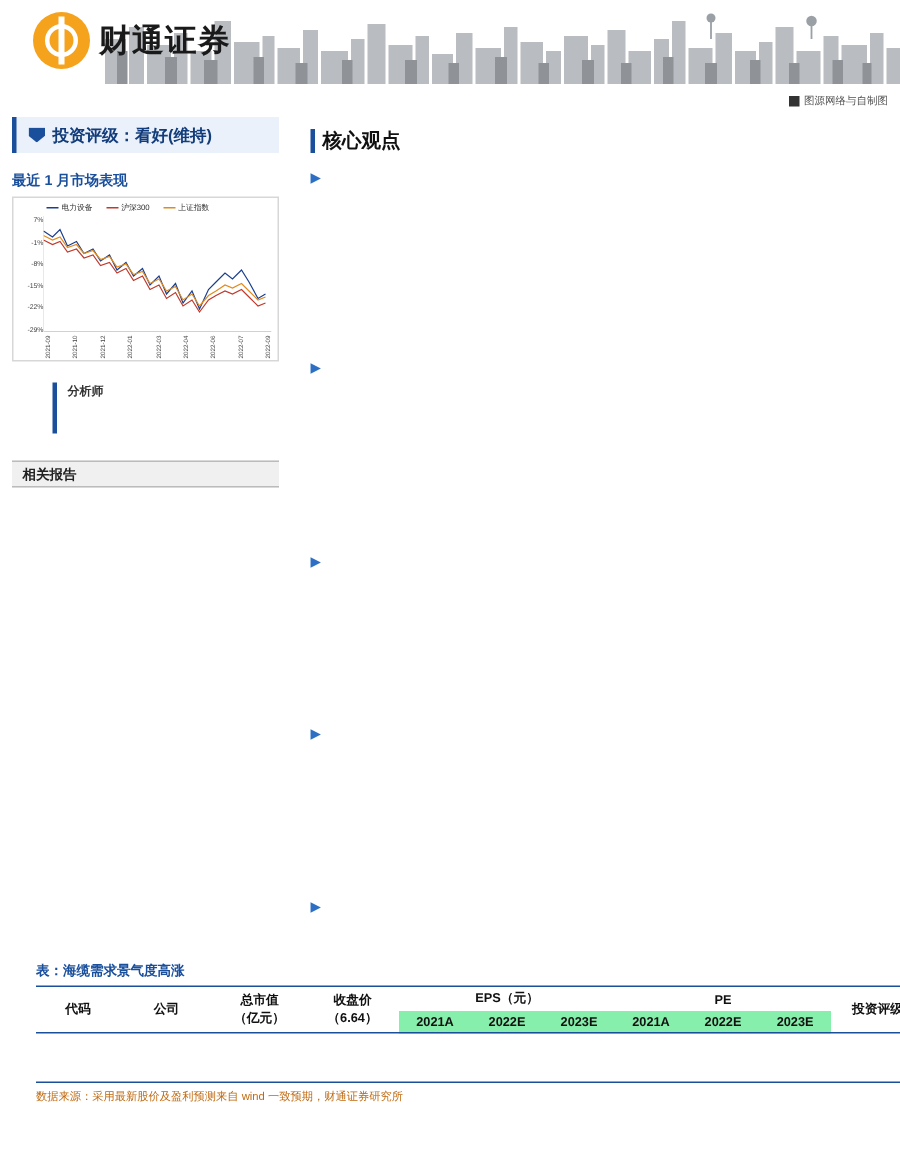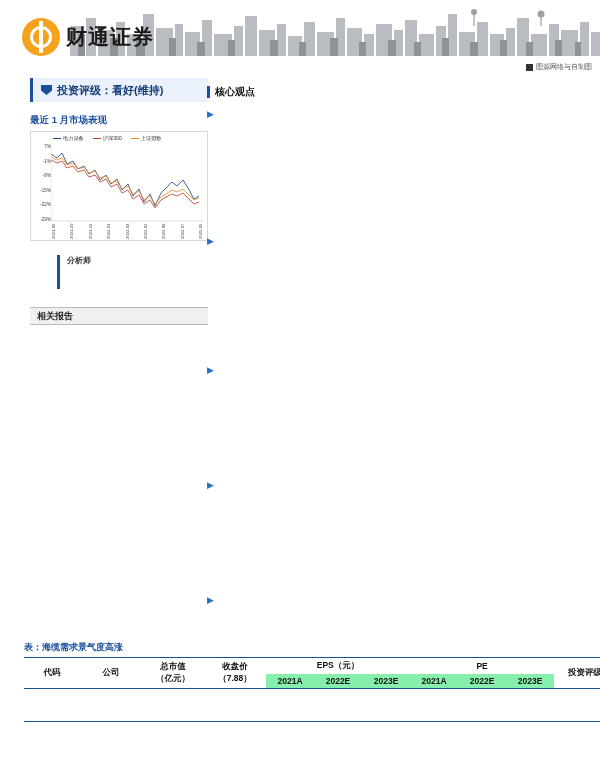--- a/index.html
+++ b/index.html
@@ -25,21 +25,21 @@
     overflow: hidden;
   }
   .skyline {
     position: absolute;
     left: 70px; top: 4px;
     width: 530px;
     height: 52px;
   }
   .logo-wrap {
     position: absolute;
-    left: 22px; top: 18px;
+    left: 22px; top: 8px;
     display: flex;
     align-items: center;
     gap: 6px;
     z-index: 5;
   }
   .logo-mark {
     width: 38px; height: 38px;
     border-radius: 50%;
     background: #f5a21c;
     position: relative;
@@ -80,21 +80,21 @@
   }
   .source-icon {
     display: inline-block;
     width: 7px; height: 7px;
     background: #333;
   }
 
   
   .left-col {
     position: absolute;
-    left: 30px; top: 78px;
+    left: 8px; top: 78px;
     width: 178px;
   }
   .rating-box {
     width: 178px;
     height: 24px;
     background: #eaf1fb;
     border-left: 3px solid #1a4f9c;
     box-sizing: border-box;
     display: flex;
     align-items: center;
@@ -218,21 +218,21 @@
   }
   .doc-title {
     font-size: 16.5px;
     font-weight: bold;
     color: #1a4f9c;
     line-height: 1.25;
     letter-spacing: 0.5px;
   }
   .section-head {
     margin-top: 8px;
-    font-size: 10px;
+    font-size: 13px;
     font-weight: bold;
     color: #111;
     border-left: 3px solid #1a4f9c;
     padding-left: 5px;
     line-height: 1.2;
   }
   .bullets {
     margin-top: 10px;
     position: relative;
   }
@@ -495,21 +495,21 @@
     <thead>
       <tr class="g1">
         <th rowspan="2">代码</th>
         <th rowspan="2">公司</th>
         <th rowspan="2">
           <span>总市值</span><br>
           <span>（亿元）</span>
         </th>
         <th rowspan="2">
           <span>收盘价</span><br>
-          <span>（7.88）</span>
+          <span>（6.64）</span>
         </th>
         <th colspan="3">EPS（元）</th>
         <th colspan="3">PE</th>
         <th rowspan="2">投资评级</th>
       </tr>
       <tr class="g2">
         <th class="cell-hl">2021A</th>
         <th class="cell-hl">2022E</th>
         <th class="cell-hl">2023E</th>
         <th class="cell-hl">2021A</th>
@@ -526,13 +526,14 @@
         <td></td>
         <td></td>
         <td></td>
         <td></td>
         <td></td>
         <td></td>
         <td></td>
       </tr>
     </tbody>
   </table>
+  <div class="table-note">数据来源：采用最新股价及盈利预测来自 wind 一致预期，财通证券研究所</div>
 </div>
 
 </body></html>

